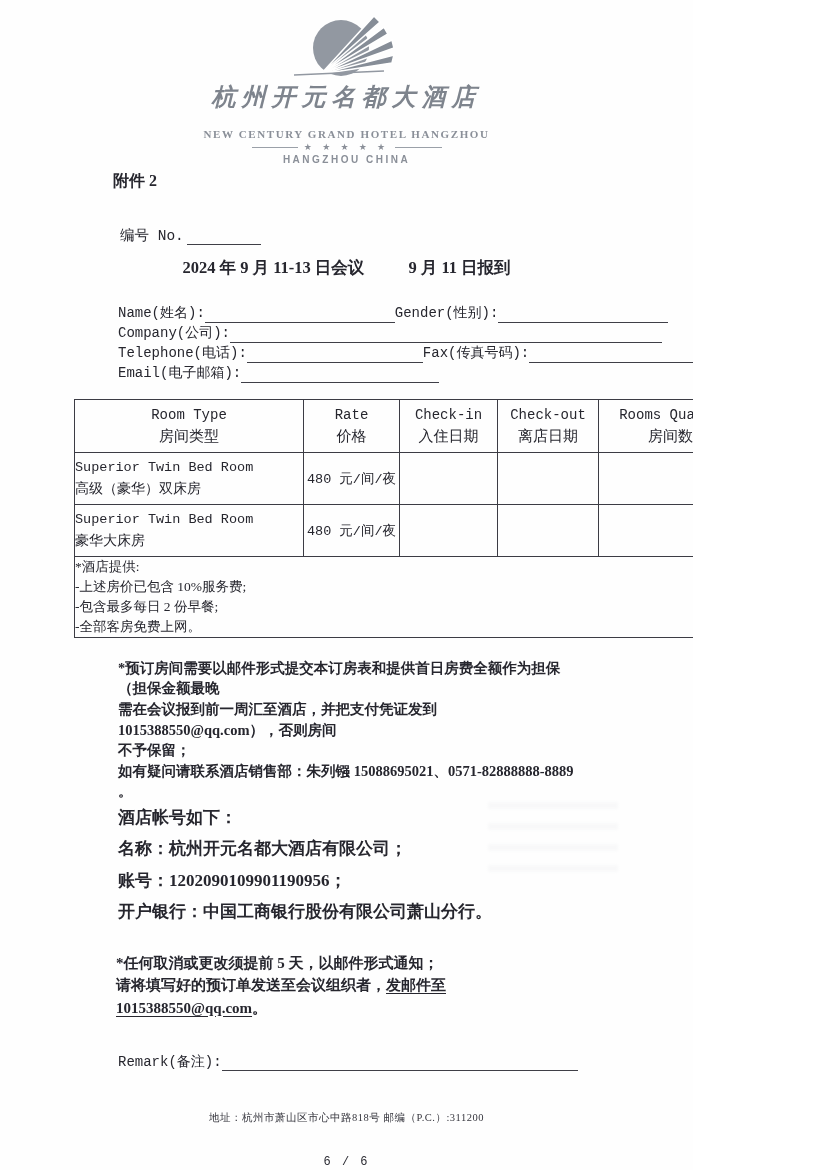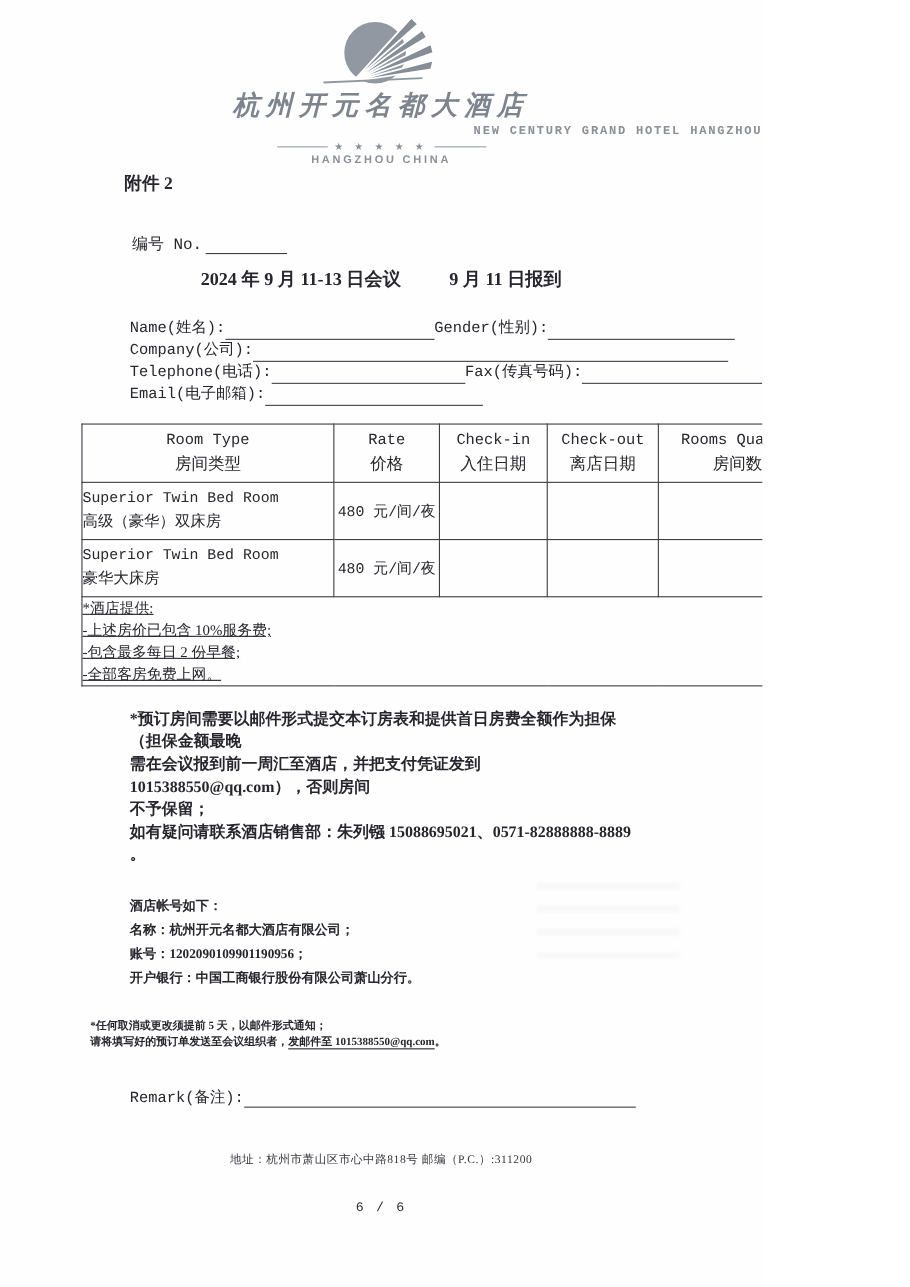--- a/index.html
+++ b/index.html
@@ -13,22 +13,22 @@
   .mono { font-family:"Liberation Mono","DejaVu Sans Mono",monospace; }
 
   
   .logo-block { padding-top:14px; text-align:center; line-height:1; }
   .logo-mark { display:block; margin:0 auto; }
   .logo-cn {
     margin-top:5px; font-size:24px; font-weight:700; color:#7e848d;
     letter-spacing:6px; font-style:italic;
   }
   .logo-en {
-    margin-top:6px; font-size:11px; font-weight:700; color:#8a8f98;
-    letter-spacing:1.6px; font-family:Liberation Mono, monospace;text-align:right;
+    margin-top:20px; font-size:11px; font-weight:700; color:#8a8f98;
+    letter-spacing:1.6px; font-family:Liberation Serif, serif;
   }
   .star-row { margin:3px auto 0; width:190px; display:flex; align-items:center; gap:6px; }
   .star-rule { flex:1; height:1px; background:#9aa0a8; }
   .star-text { font-size:9px; color:#8a8f98; letter-spacing:4px; white-space:nowrap; }
   .logo-loc {
     margin-top:3px; font-size:10px; font-weight:700; color:#8a8f98;
     letter-spacing:2.5px; font-family:"Liberation Sans","DejaVu Sans",sans-serif;
   }
 
   
@@ -56,28 +56,28 @@
   }
   .room-table th, .room-table td { border:1.5px solid #3c3c44; padding:0; }
   .room-table th { font-weight:400; text-align:center; height:53px; }
   .th-en { display:block; font-size:14px; line-height:1.45; }
   .th-zh { display:block; font-size:15px; line-height:1.4; }
   .room-cell { text-align:left; padding:4px 6px; }
   .room-en { display:block; font-size:13.5px; line-height:1.55; }
   .room-zh { display:block; font-size:14px; line-height:1.5; }
   .rate-cell { text-align:center; font-size:13.5px; }
   .data-row td { height:52px; }
-  .notes-cell { padding:5px 7px 7px;text-decoration:underline; }
+  .notes-cell { padding:5px 7px 7px; }
   .note-line { display:block; font-size:13.5px; line-height:1.48; }
 
   
   .deposit-para { margin:20px 110px 0 118px; font-size:14.5px; font-weight:700; line-height:1.42; }
-  .account-block { margin:24px 110px 0 118px; font-size:12px; font-weight:700; }
+  .account-block { margin:0 110px 0 118px; font-size:17px; font-weight:700; }
   .account-line { display:block; line-height:1.85; }
-  .cancel-para { margin:24px 110px 0 82px; font-size:10px; font-weight:700; line-height:1.5; }
+  .cancel-para { margin:24px 110px 0 116px; font-size:15px; font-weight:700; line-height:1.5; }
   .u { text-decoration:underline; text-underline-offset:3px; }
   .remark-row { margin:34px 0 0 118px; font-size:14px; }
   .remark-blank { width:356px; }
 
   
   .footer-address { margin-top:40px; text-align:center; font-size:10.5px; color:#35353d; letter-spacing:0.5px; }
   .page-number { margin-top:30px; text-align:center; font-size:12px; letter-spacing:2px; color:#2b2b33; }
 
   
   .bleed {

